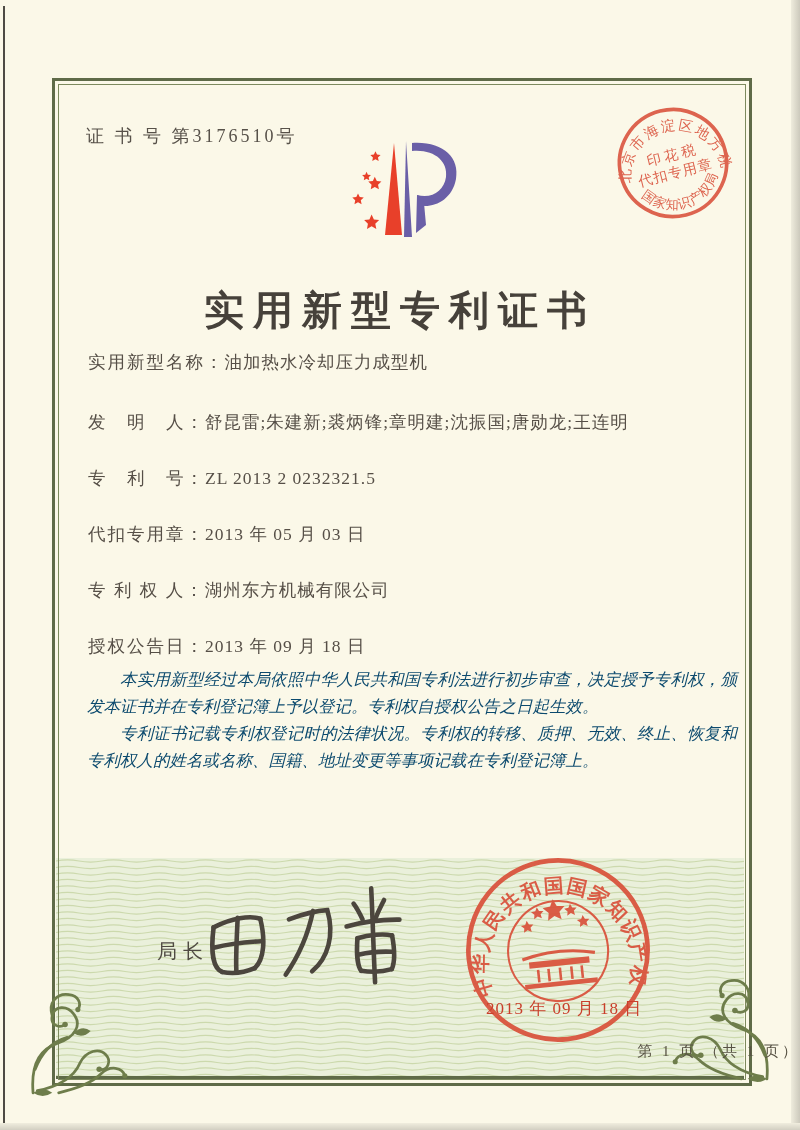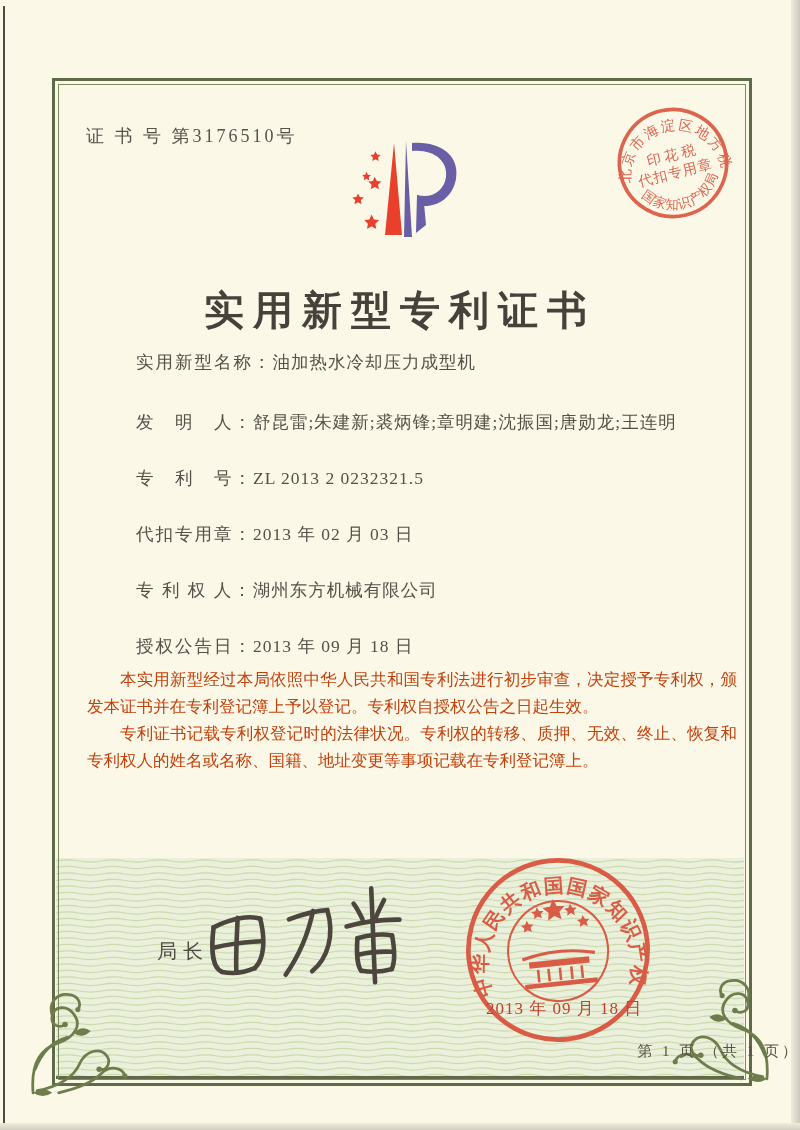--- a/index.html
+++ b/index.html
@@ -27,26 +27,26 @@
   .ornament.br{left:666px;top:970px;transform:scale(-1,1);}
 
   .cert-no{position:absolute;left:86px;top:124px;font-size:18px;letter-spacing:3px;color:#575149;}
 
   .logo{position:absolute;left:338px;top:139px;width:128px;height:100px;}
 
   .title{position:absolute;left:0;top:243px;width:100%;text-align:center;
     font-size:40px;font-weight:bold;letter-spacing:9px;color:#46413a;margin-top:40px;}
 
   .fields{position:absolute;left:88px;top:0;width:650px;}
-  .field-row{position:absolute;left:0;font-size:17.5px;color:#564f47;letter-spacing:1px;white-space:nowrap;margin-left:48px;}
+  .field-row{position:absolute;left:0;font-size:17.5px;color:#564f47;letter-spacing:1px;white-space:nowrap;}
   .field-row .lbl{letter-spacing:2px;}
   .fr0{top:350px;} .fr1{top:410px;} .fr2{top:466px;} .fr3{top:522px;} .fr4{top:578px;} .fr5{top:634px;}
 
   .body-text{position:absolute;left:87px;top:666px;width:650px;font-size:16.5px;line-height:27px;
-    color:#c2410c;text-align:justify;}
+    color:#0c4a6e;text-align:justify;font-style:italic;}
   .body-text p{margin:0;text-indent:2em;}
 
   .sig-label{position:absolute;left:157px;top:938px;font-size:20px;letter-spacing:6px;color:#4f4a42;}
   .signature{position:absolute;left:196px;top:882px;width:235px;height:115px;transform:rotate(-3deg);}
 
   .tax-stamp{position:absolute;left:610px;top:100px;width:126px;height:126px;transform:rotate(-14deg);opacity:.88;}
   .office-seal{position:absolute;left:459px;top:851px;width:198px;height:198px;transform:rotate(-6deg);opacity:.92;}
   .seal-date{position:absolute;left:486px;top:997px;width:180px;font-size:17px;letter-spacing:1px;
     color:#c93f2b;white-space:nowrap;}
 
@@ -158,21 +158,21 @@
     <path d="M79,56 C84,58 86,60 86,64 L88,86 L78,94 Z"></path>
   </g>
 </svg>
 
 <div class="title">实用新型专利证书</div>
 
 <div class="fields">
   <div class="field-row fr0"><span class="lbl">实用新型名称：</span><span class="val">油加热水冷却压力成型机</span></div>
   <div class="field-row fr1"><span class="lbl">发　明　人：</span><span class="val">舒昆雷;朱建新;裘炳锋;章明建;沈振国;唐勋龙;王连明</span></div>
   <div class="field-row fr2"><span class="lbl">专　利　号：</span><span class="val">ZL 2013 2 0232321.5</span></div>
-  <div class="field-row fr3"><span class="lbl">代扣专用章：</span><span class="val">2013 年 02 月 03 日</span></div>
+  <div class="field-row fr3"><span class="lbl">代扣专用章：</span><span class="val">2013 年 05 月 03 日</span></div>
   <div class="field-row fr4"><span class="lbl">专 利 权 人：</span><span class="val">湖州东方机械有限公司</span></div>
   <div class="field-row fr5"><span class="lbl">授权公告日：</span><span class="val">2013 年 09 月 18 日</span></div>
 </div>
 
 <div class="body-text">
   <p>本实用新型经过本局依照中华人民共和国专利法进行初步审查，决定授予专利权，颁发本证书并在专利登记簿上予以登记。专利权自授权公告之日起生效。</p>
   <p>专利证书记载专利权登记时的法律状况。专利权的转移、质押、无效、终止、恢复和专利权人的姓名或名称、国籍、地址变更等事项记载在专利登记簿上。</p>
 </div>
 
 <div class="sig-label">局长</div>

